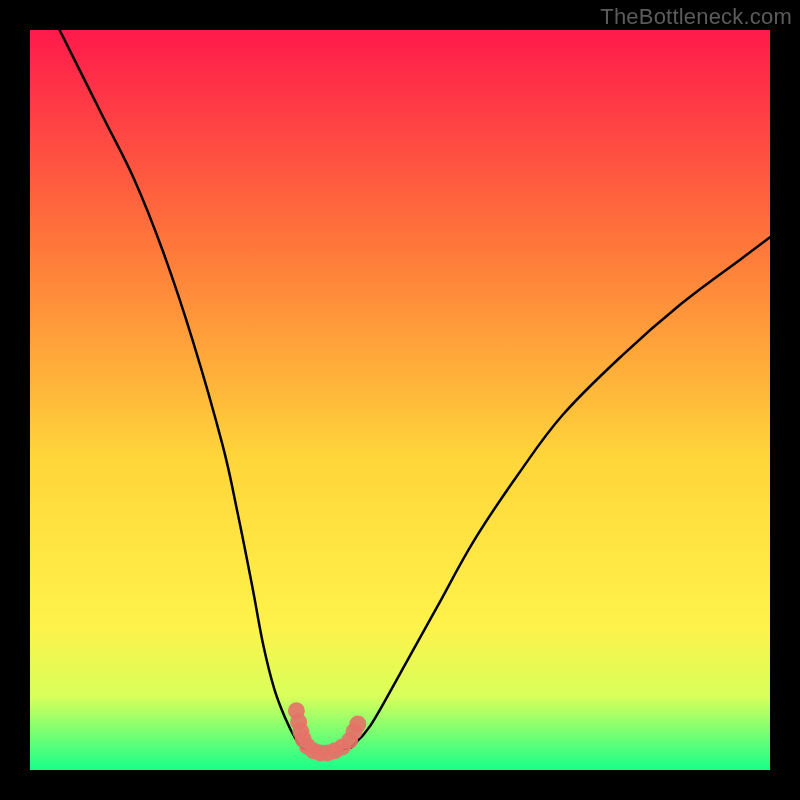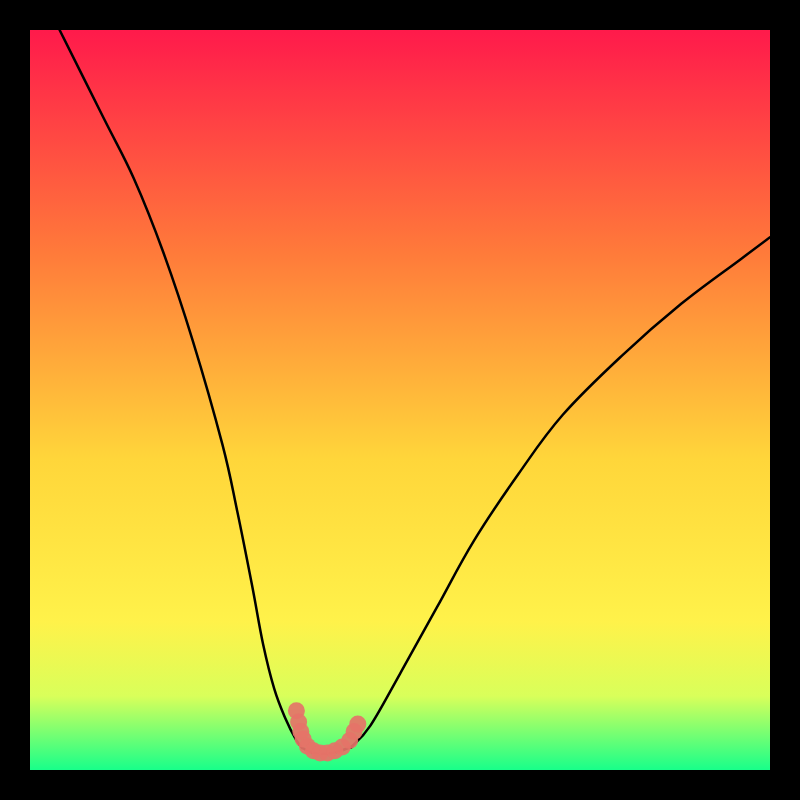--- a/index.html
+++ b/index.html
@@ -35,20 +35,21 @@
     z-index: 50;
   }
   svg {
     display: block;
   }
 </style>
 </head>
 <body>
 
 <div class="frame">
+  <div class="watermark">TheBottleneck.com</div>
   <div class="plot">
     <svg id="chart-svg" width="740" height="740" viewBox="0 0 740 740">
         <defs>
           <linearGradient id="bg" x1="0" y1="0" x2="0" y2="1">
             <stop offset="0%" stop-color="#ff1a4b"></stop>
             <stop offset="30%" stop-color="#ff7a3a"></stop>
             <stop offset="57.99999999999999%" stop-color="#ffd63a"></stop>
             <stop offset="80%" stop-color="#fff24a"></stop>
             <stop offset="90%" stop-color="#d9ff5a"></stop>
             <stop offset="100%" stop-color="#18ff8a"></stop>

